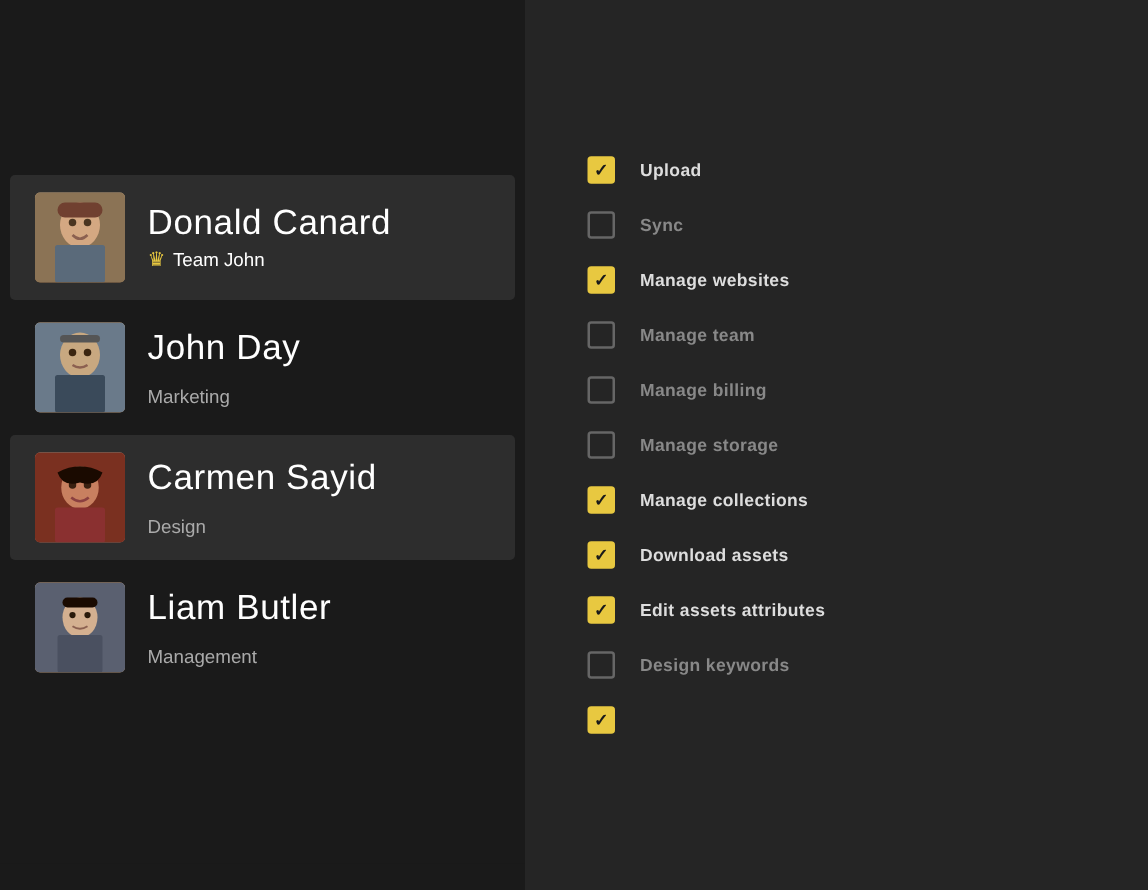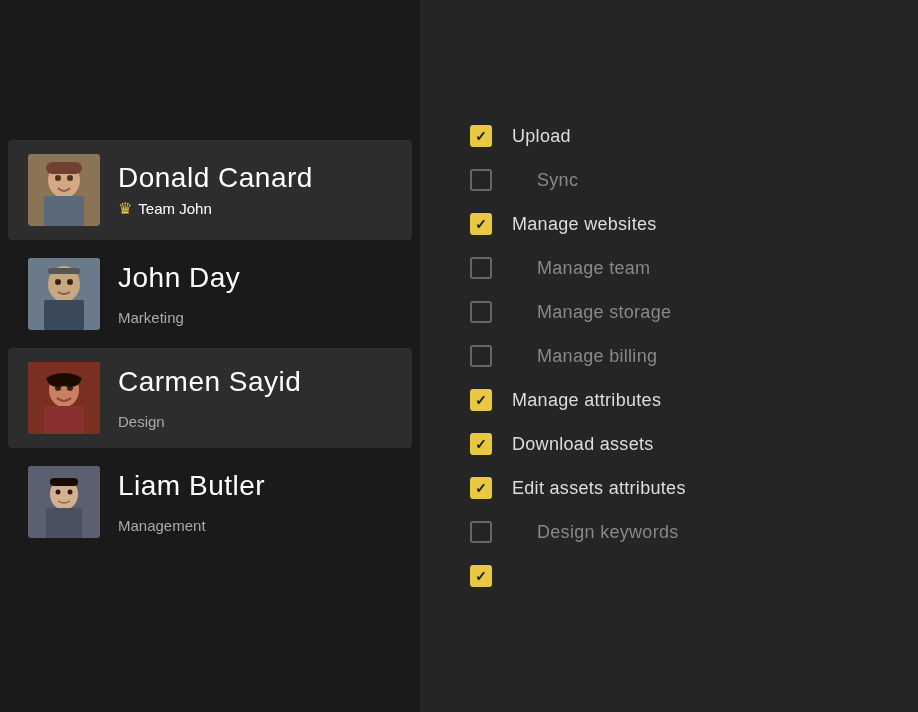--- a/index.html
+++ b/index.html
@@ -148,29 +148,28 @@
 
     .checkbox.checked::after {
       content: '✓';
       color: #1a1a1a;
       font-size: 14px;
       font-weight: bold;
       line-height: 1;
     }
 
     .permission-label {
-      font-size: 18px;
+      font-size: 14px;
       color: #dddddd;
-      font-weight: 400;
+      font-weight: 700;
       letter-spacing: 0.3px;
     }
 
     .permission-label.dimmed {
       color: #888888;
-      margin-left: 25px;
     }
   </style>
 </head>
 <body>
 
 <div class="left-panel">
 <div class="team-member selected">
       <div class="avatar-placeholder avatar-donald">
         <svg width="72" height="72" viewBox="0 0 72 72">
         <rect width="72" height="72" fill="#8B7355"></rect>
@@ -255,29 +254,29 @@
     <div class="permission-row">
       <div class="checkbox checked"></div>
       <span class="permission-label">Manage websites</span>
     </div>
     <div class="permission-row">
       <div class="checkbox"></div>
       <span class="permission-label dimmed">Manage team</span>
     </div>
     <div class="permission-row">
       <div class="checkbox"></div>
+      <span class="permission-label dimmed">Manage billing</span>
+    </div>
+    <div class="permission-row">
+      <div class="checkbox"></div>
       <span class="permission-label dimmed">Manage storage</span>
     </div>
     <div class="permission-row">
-      <div class="checkbox"></div>
-      <span class="permission-label dimmed">Manage billing</span>
-    </div>
-    <div class="permission-row">
-      <div class="checkbox checked"></div>
-      <span class="permission-label">Manage attributes</span>
+      <div class="checkbox checked"></div>
+      <span class="permission-label">Manage collections</span>
     </div>
     <div class="permission-row">
       <div class="checkbox checked"></div>
       <span class="permission-label">Download assets</span>
     </div>
     <div class="permission-row">
       <div class="checkbox checked"></div>
       <span class="permission-label">Edit assets attributes</span>
     </div>
     <div class="permission-row">

